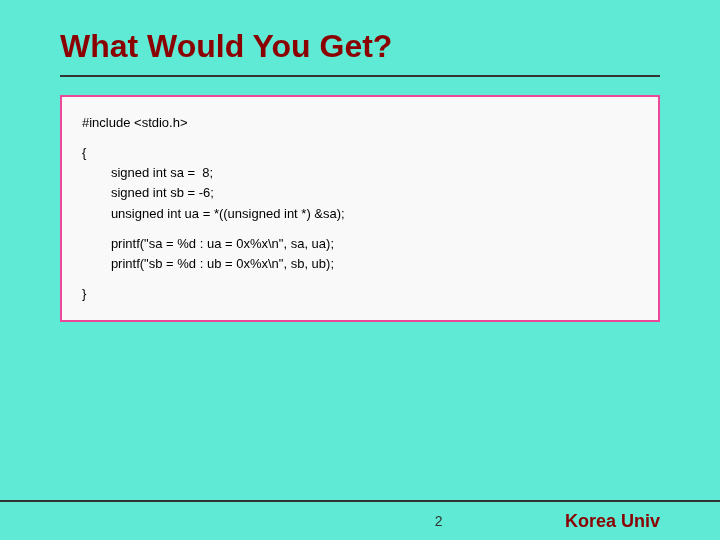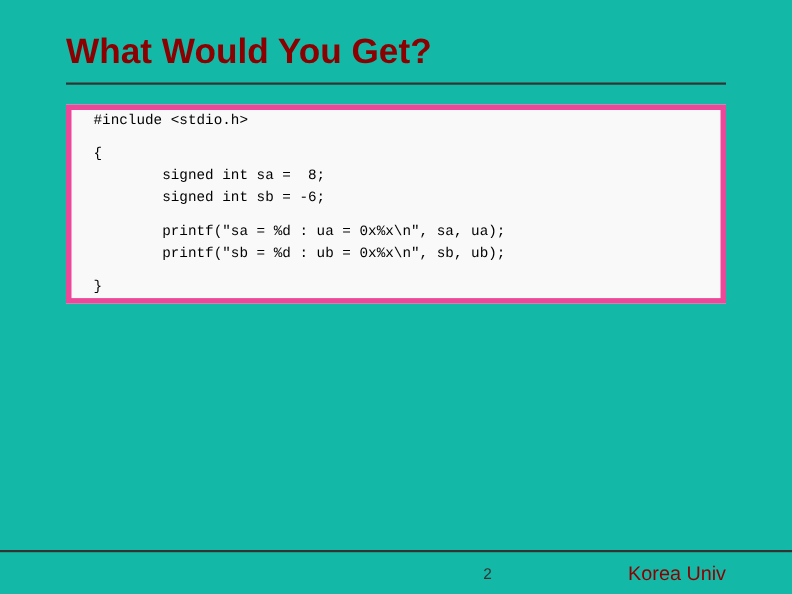--- a/index.html
+++ b/index.html
@@ -13,21 +13,21 @@
       height: 540px;
       background: #ffffff;
       font-family: Arial, sans-serif;
       position: relative;
       overflow: hidden;
     }
 
     .slide-container {
       width: 720px;
       height: 540px;
-      background: #14b8a6;
+      background: #5eead4;
       position: relative;
     }
 
     .title-area {
       padding: 28px 60px 0 60px;
     }
 
     .slide-title {
       font-size: 32px;
       font-weight: bold;
@@ -36,24 +36,24 @@
     }
 
     .title-divider {
       border: none;
       border-top: 2px solid #333;
       margin: 0;
     }
 
     .code-box {
       margin: 18px 60px 0 60px;
-      border: 5px solid #ec4899;
+      border: 2px solid #ec4899;
       background: #f9f9f9;
-      padding: 0 20px;
-      font-family: Liberation Mono, monospace;
+      padding: 16px 20px;
+      font-family: Liberation Sans, sans-serif;
       font-size: 13px;
       color: #000;
       line-height: 1.55;
     }
 
     .code-line {
       white-space: pre;
       display: block;
     }
 
@@ -76,41 +76,42 @@
 
     .page-number {
       flex: 1;
       text-align: center;
       font-size: 14px;
       color: #333;
     }
 
     .university-name {
       font-size: 18px;
-      font-weight: normal;
+      font-weight: bold;
       color: #8B0000;
       white-space: nowrap;
     }
   </style>
 </head>
 <body>
 
 <div class="slide-container">
 
   <div class="title-area">
     <div class="slide-title">What Would You Get?</div>
     <hr class="title-divider">
   </div>
 
   <div class="code-box">
       <span class="code-line">#include &lt;stdio.h&gt;</span>
       <span class="code-line empty">&nbsp;</span>
       <span class="code-line">{</span>
       <span class="code-line">        signed int sa =  8;</span>
       <span class="code-line">        signed int sb = -6;</span>
+      <span class="code-line">        unsigned int ua = *((unsigned int *) &amp;sa);</span>
       <span class="code-line empty">&nbsp;</span>
       <span class="code-line">        printf("sa = %d : ua = 0x%x\n", sa, ua);</span>
       <span class="code-line">        printf("sb = %d : ub = 0x%x\n", sb, ub);</span>
       <span class="code-line empty">&nbsp;</span>
       <span class="code-line">}</span>
     </div>
 
   <div class="footer">
     <div style="flex:1"></div>
     <div class="page-number">2</div>

